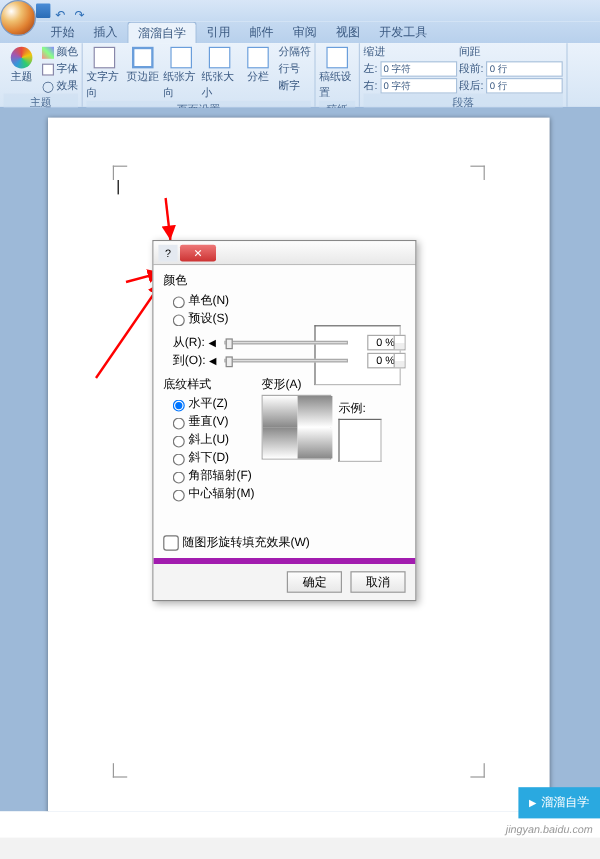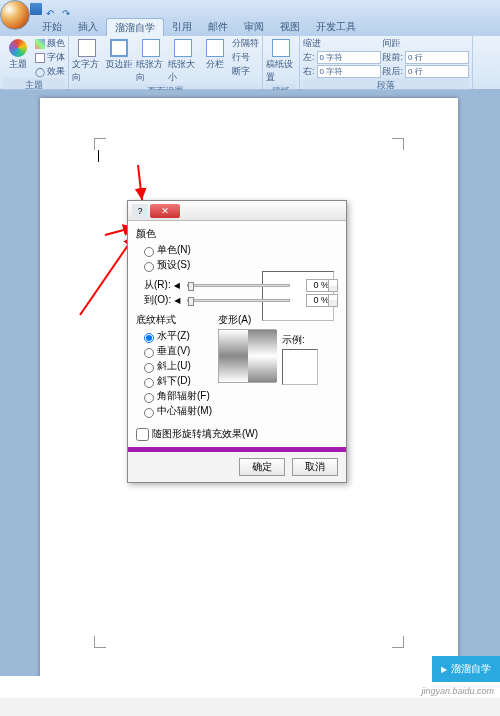--- a/index.html
+++ b/index.html
@@ -70,21 +70,21 @@
 .slider { flex: 1; height: 3px; background: #ddd; border: 1px solid #aaa; position: relative; margin: 0 4px; }
 .slider-thumb { position: absolute; top: -3px; width: 6px; height: 9px; background: #eee; border: 1px solid #888; }
 .pct-box { width: 32px; height: 13px; background: #fff; border: 1px solid #aaa; font-size: 9px; text-align: right; padding-right: 8px; line-height: 11px; position: relative; }
 .pct-box::after { content: ""; position: absolute; right: 0; top: 0; bottom: 0; width: 8px; border-left: 1px solid #aaa; background: linear-gradient(#fff 50%, #eee 50%); }
 .shade-grid { display: flex; gap: 0; border: 1px solid #aaa; width: 58px; }
 .shade-cell { width: 29px; height: 26px; }
 .g1 { background: linear-gradient(#fff,#888); }
 .g2 { background: linear-gradient(#888,#fff); }
 .sample-box { width: 36px; height: 36px; background: #fff; border: 1px inset #bbb; }
 .bottom-section { display: flex; gap: 6px; }
-.chk-row { display: flex; align-items: center; gap: 3px; margin-top: 2px; }
+.chk-row { display: flex; align-items: center; gap: 3px; margin-top: 20px; }
 .dlg-buttons { padding: 6px 8px; text-align: right; background: #f4f4f4; border-top: 5px solid #a21caf; }
 .btn { padding: 1px 12px; background: linear-gradient(#fdfdfd,#e8e8e8); border: 1px solid #999; font-size: 10px; margin-left: 4px; }
 
 
 .brand-logo { position: absolute; bottom: 34px; right: 0; width: 68px; height: 26px; background: #2aa9e0; color: #fff; font-size: 10px; display: flex; align-items: center; justify-content: center; gap: 4px; }
 .brand-logo::before { content: "▶"; font-size: 8px; }
 .source-txt { position: absolute; bottom: 20px; right: 6px; font-size: 9px; color: #999; font-style: italic; }
 .footer-bar { position: absolute; bottom: 0; left: 0; right: 0; height: 18px; background: #f2f2f2; }
 </style>
 </head>

